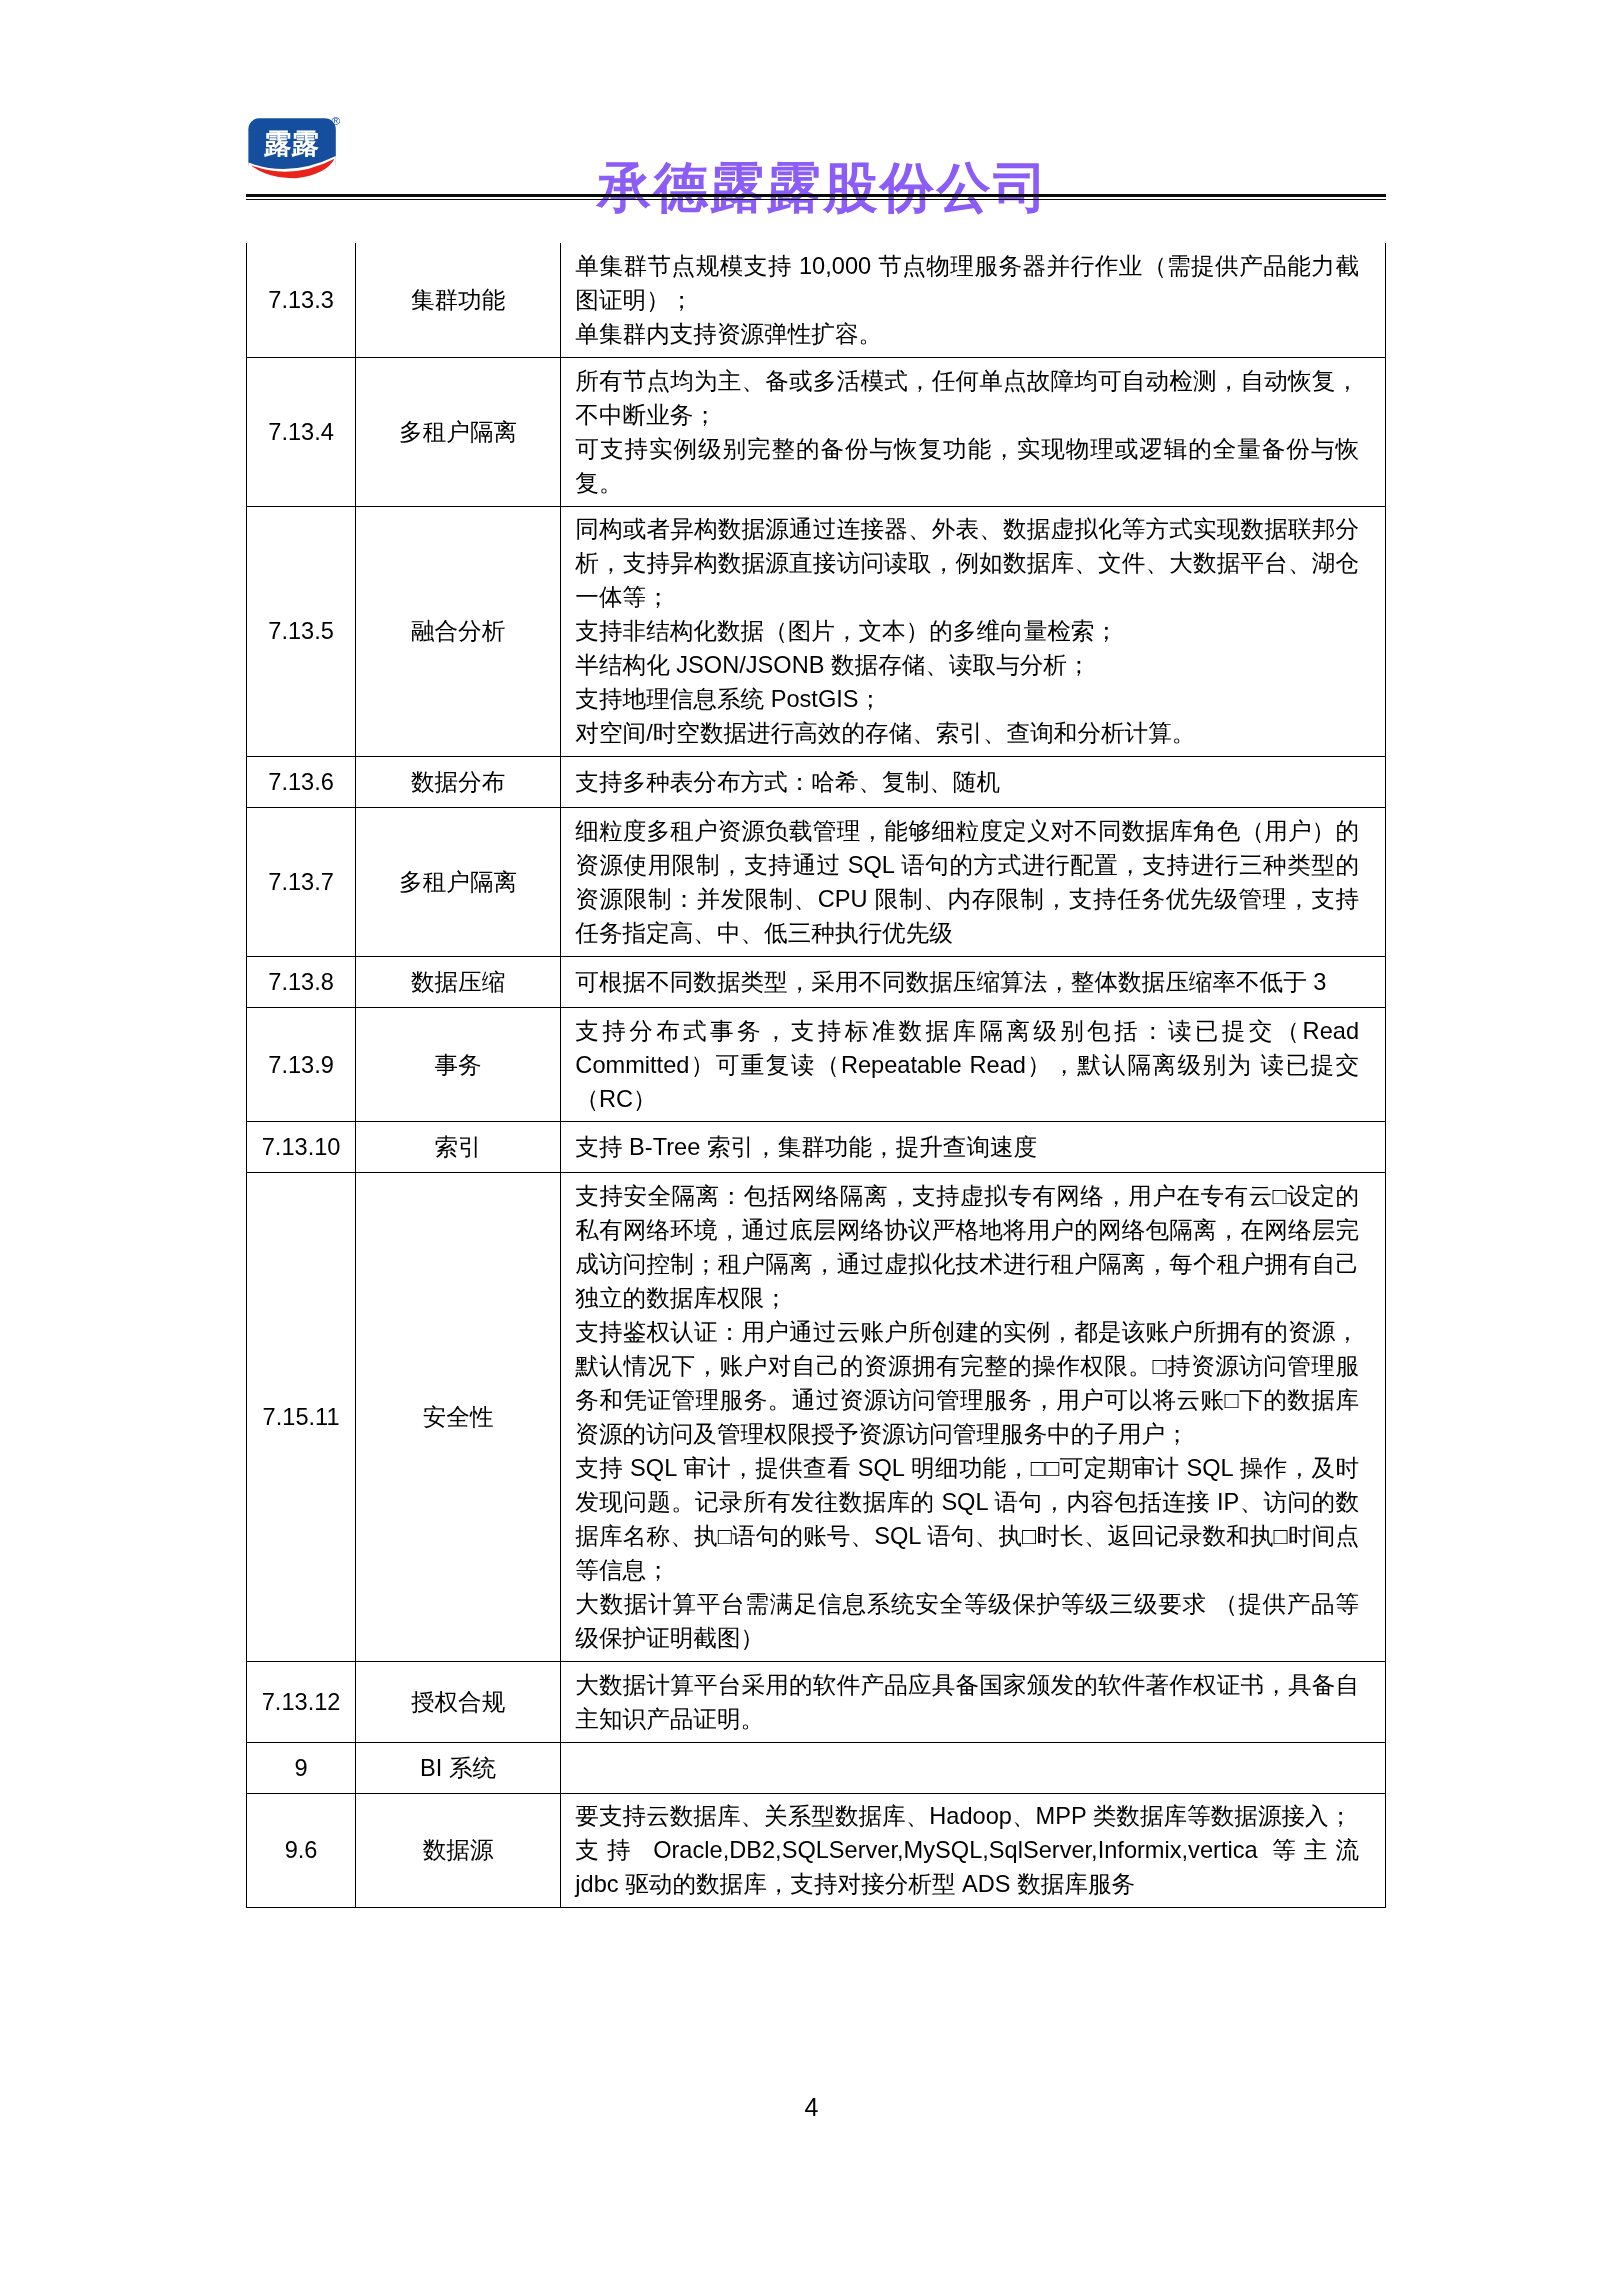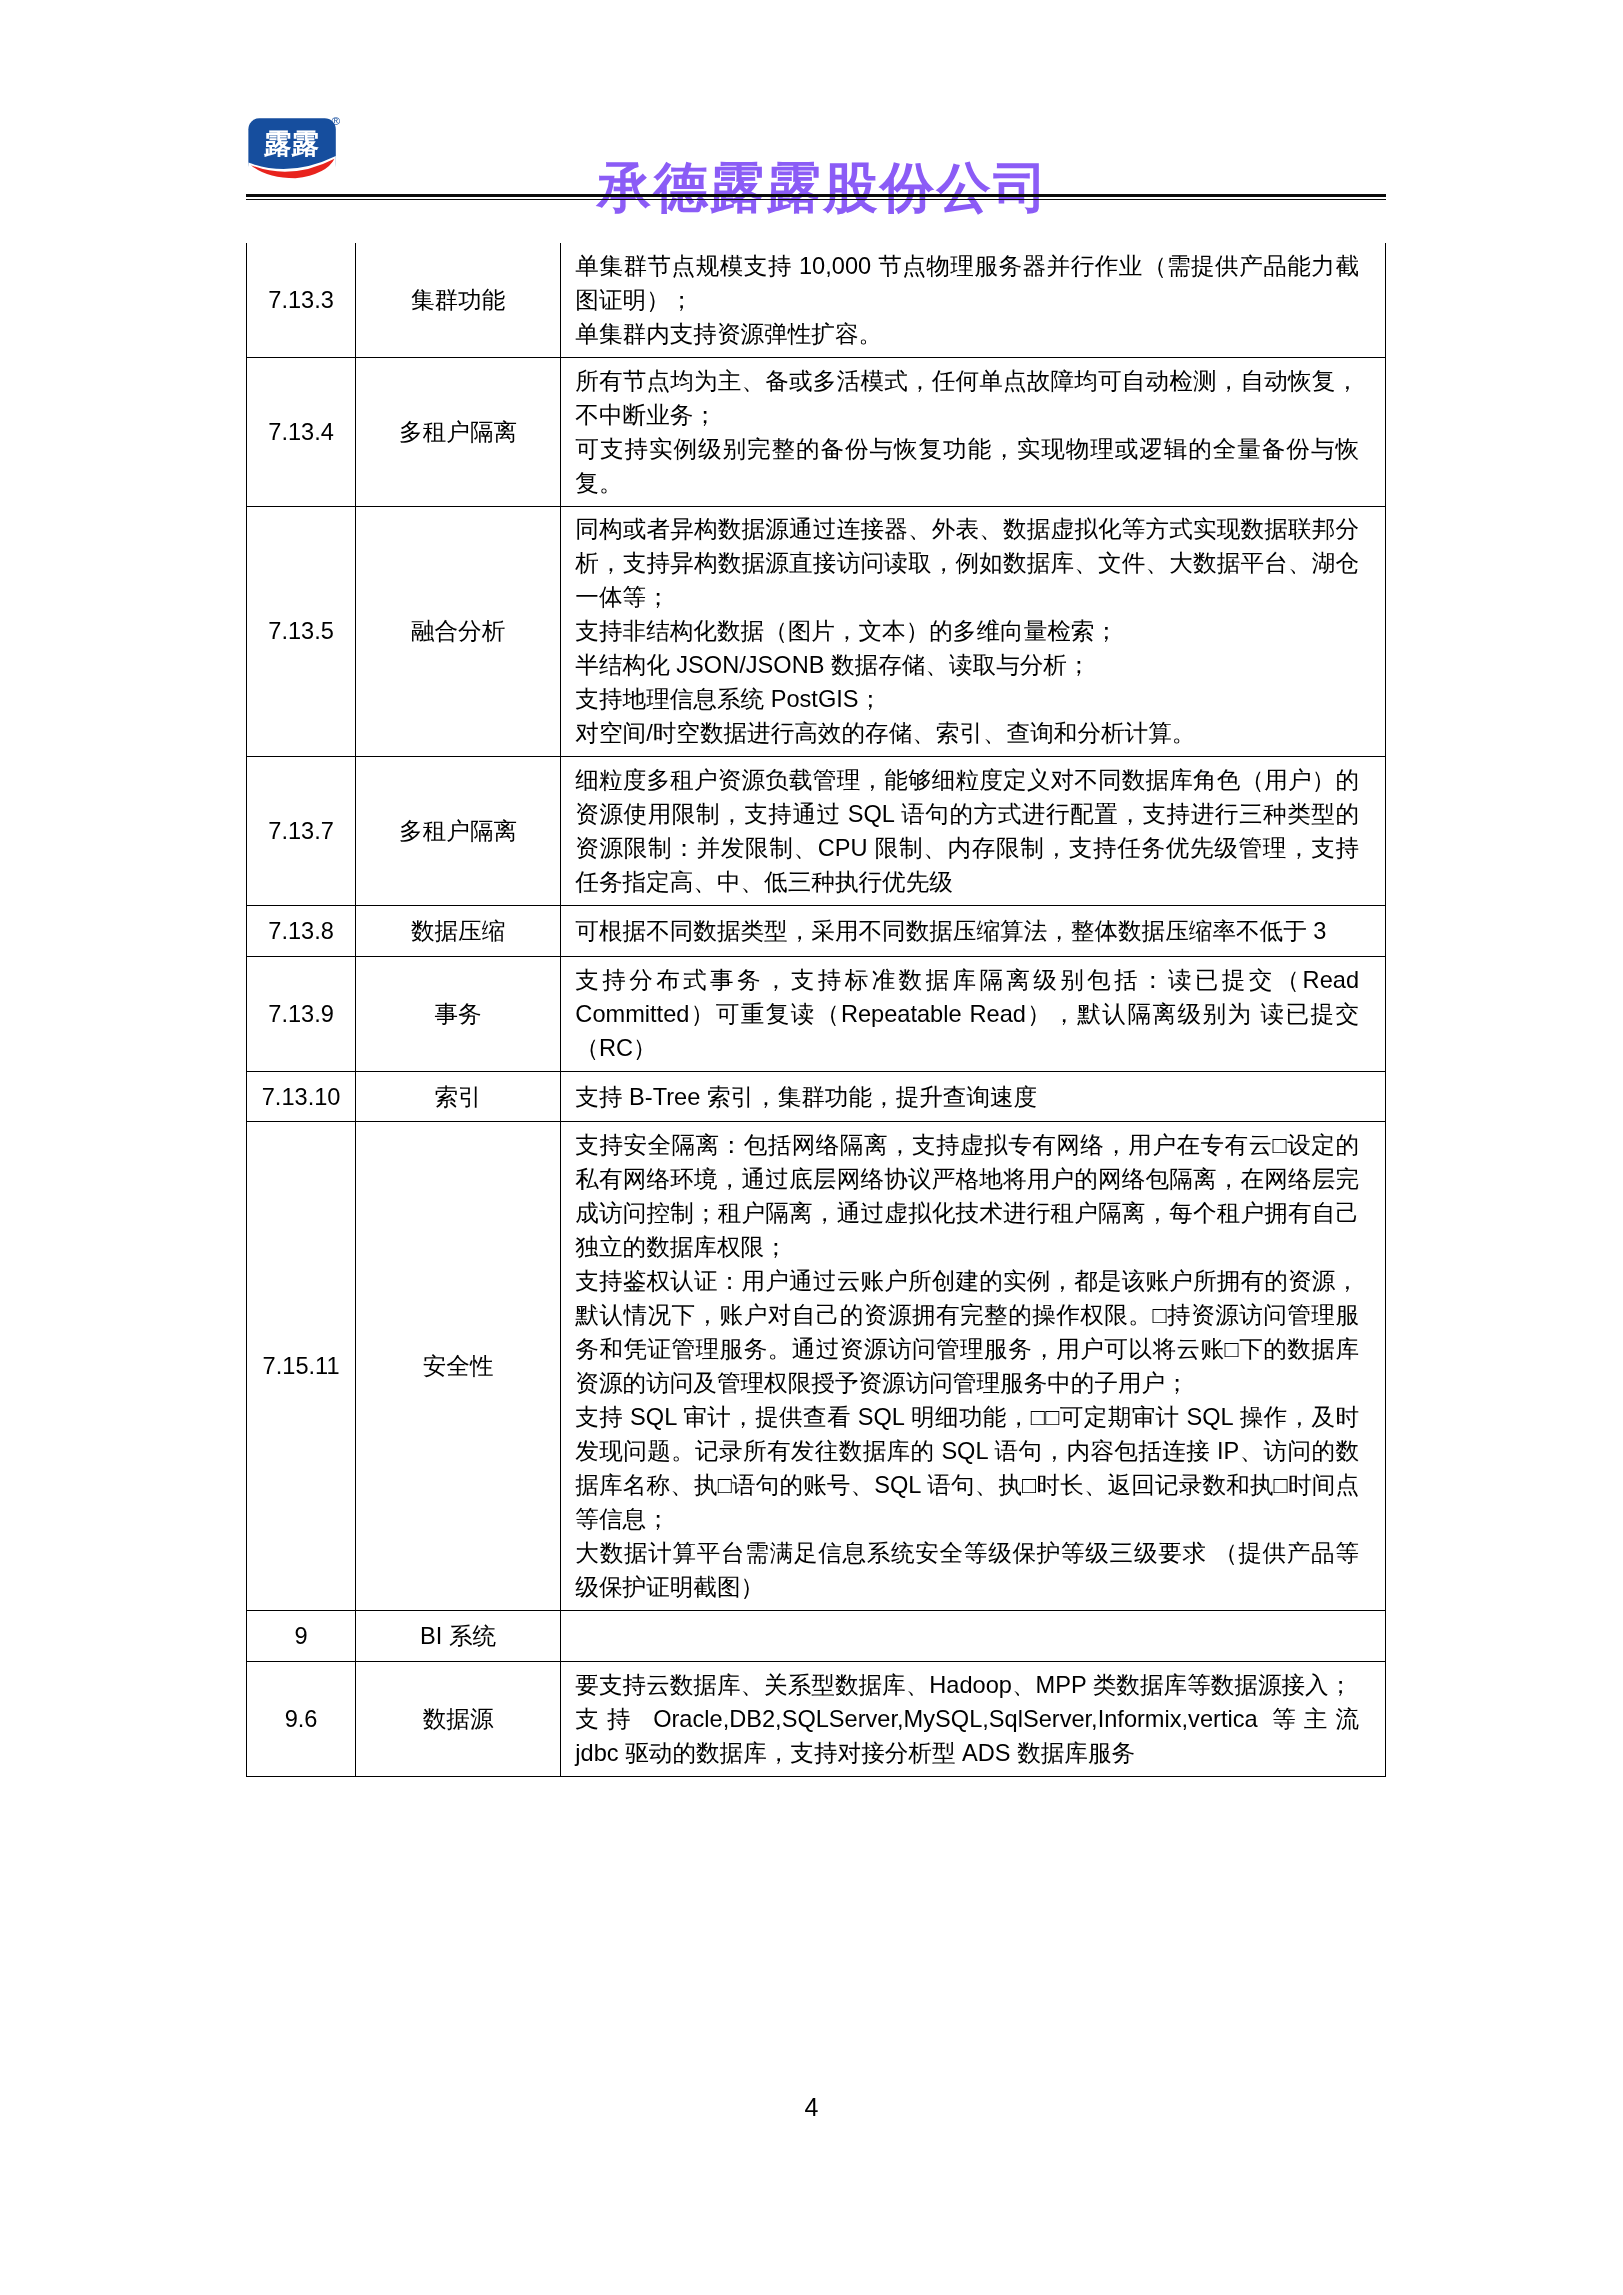--- a/index.html
+++ b/index.html
@@ -141,20 +141,27 @@
       <td class="c-name">融合分析</td>
       <td class="c-desc">
             <p>同构或者异构数据源通过连接器、外表、数据虚拟化等方式实现数据联邦分析，支持异构数据源直接访问读取，例如数据库、文件、大数据平台、湖仓一体等；</p>
             <p>支持非结构化数据（图片，文本）的多维向量检索；</p>
             <p>半结构化 JSON/JSONB 数据存储、读取与分析；</p>
             <p>支持地理信息系统 PostGIS；</p>
             <p>对空间/时空数据进行高效的存储、索引、查询和分析计算。</p>
           </td>
     </tr>
 
+    <tr>
+      <td class="c-no">7.13.6</td>
+      <td class="c-name">数据分布</td>
+      <td class="c-desc">
+            <p>支持多种表分布方式：哈希、复制、随机</p>
+          </td>
+    </tr>
 
     <tr>
       <td class="c-no">7.13.7</td>
       <td class="c-name">多租户隔离</td>
       <td class="c-desc">
             <p>细粒度多租户资源负载管理，能够细粒度定义对不同数据库角色（用户）的资源使用限制，支持通过 SQL 语句的方式进行配置，支持进行三种类型的资源限制：并发限制、CPU 限制、内存限制，支持任务优先级管理，支持任务指定高、中、低三种执行优先级</p>
           </td>
     </tr>
 
     <tr>
@@ -185,20 +192,27 @@
       <td class="c-no">7.15.11</td>
       <td class="c-name">安全性</td>
       <td class="c-desc">
             <p>支持安全隔离：包括网络隔离，支持虚拟专有网络，用户在专有云□设定的私有网络环境，通过底层网络协议严格地将用户的网络包隔离，在网络层完成访问控制；租户隔离，通过虚拟化技术进行租户隔离，每个租户拥有自己独立的数据库权限；</p>
             <p>支持鉴权认证：用户通过云账户所创建的实例，都是该账户所拥有的资源，默认情况下，账户对自己的资源拥有完整的操作权限。□持资源访问管理服务和凭证管理服务。通过资源访问管理服务，用户可以将云账□下的数据库资源的访问及管理权限授予资源访问管理服务中的子用户；</p>
             <p>支持 SQL 审计，提供查看 SQL 明细功能，□□可定期审计 SQL 操作，及时发现问题。记录所有发往数据库的 SQL 语句，内容包括连接 IP、访问的数据库名称、执□语句的账号、SQL 语句、执□时长、返回记录数和执□时间点等信息；</p>
             <p>大数据计算平台需满足信息系统安全等级保护等级三级要求 （提供产品等级保护证明截图）</p>
           </td>
     </tr>
 
+    <tr>
+      <td class="c-no">7.13.12</td>
+      <td class="c-name">授权合规</td>
+      <td class="c-desc">
+            <p>大数据计算平台采用的软件产品应具备国家颁发的软件著作权证书，具备自主知识产品证明。</p>
+          </td>
+    </tr>
 
     <tr>
       <td class="c-no">9</td>
       <td class="c-name bold">BI 系统</td>
       <td class="c-desc"></td>
     </tr>
 
     <tr>
       <td class="c-no">9.6</td>
       <td class="c-name">数据源</td>

